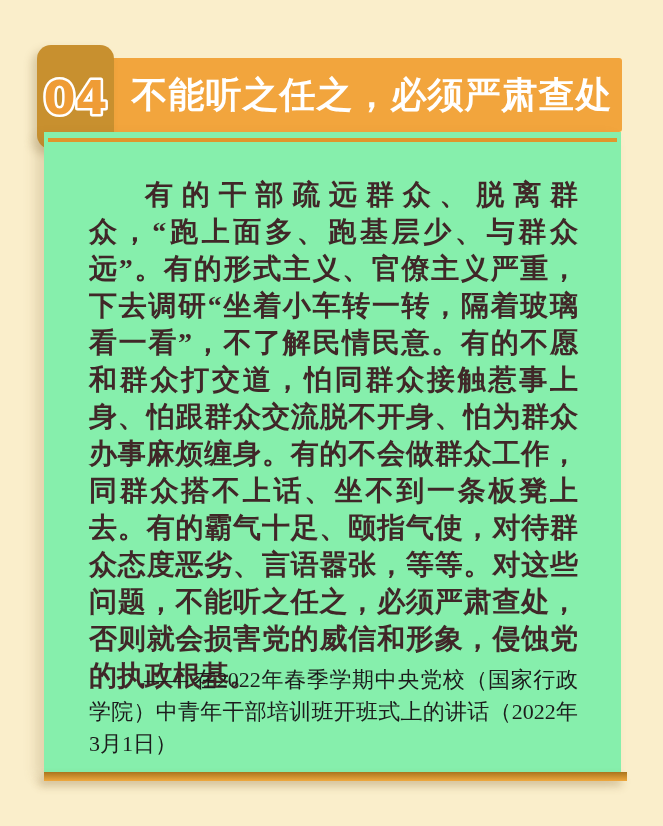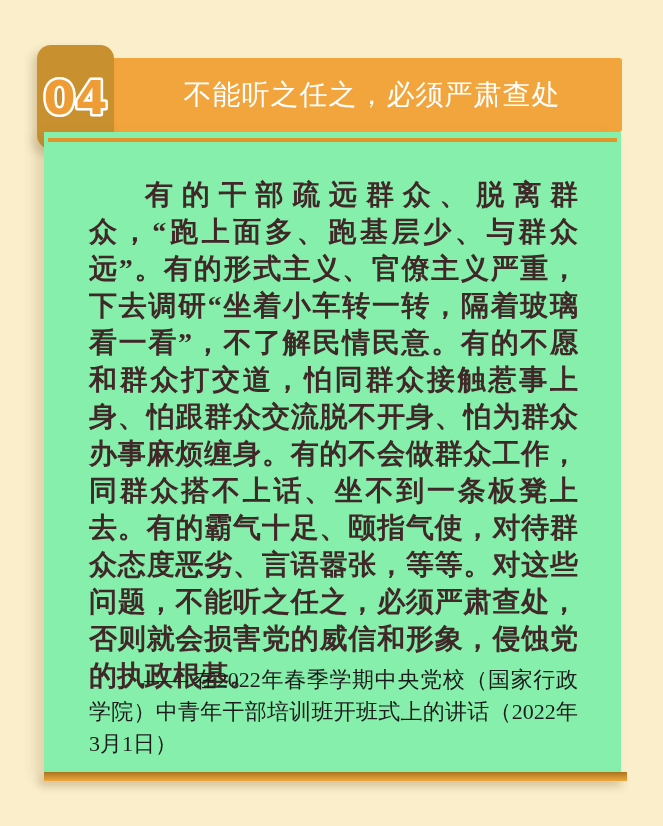--- a/index.html
+++ b/index.html
@@ -16,22 +16,22 @@
   
   .banner{
     position:absolute;left:96px;top:58px;
     width:526px;height:74px;
     background:#f2a53d;
     border-radius:3px;
     display:flex;align-items:center;justify-content:center;
   }
   .banner-title{
     color:#ffffff;
-    font-size:28px;
-    font-weight:normal;
+    font-size:36px;
+    font-weight:bold;
     letter-spacing:1px;
     margin-left:26px;
     white-space:nowrap;
     font-family:"Liberation Sans","DejaVu Sans",sans-serif;
   }
   .badge{
     position:absolute;left:37px;top:45px;
     width:77px;height:104px;
     background:#c8902f;
     border-radius:14px;

